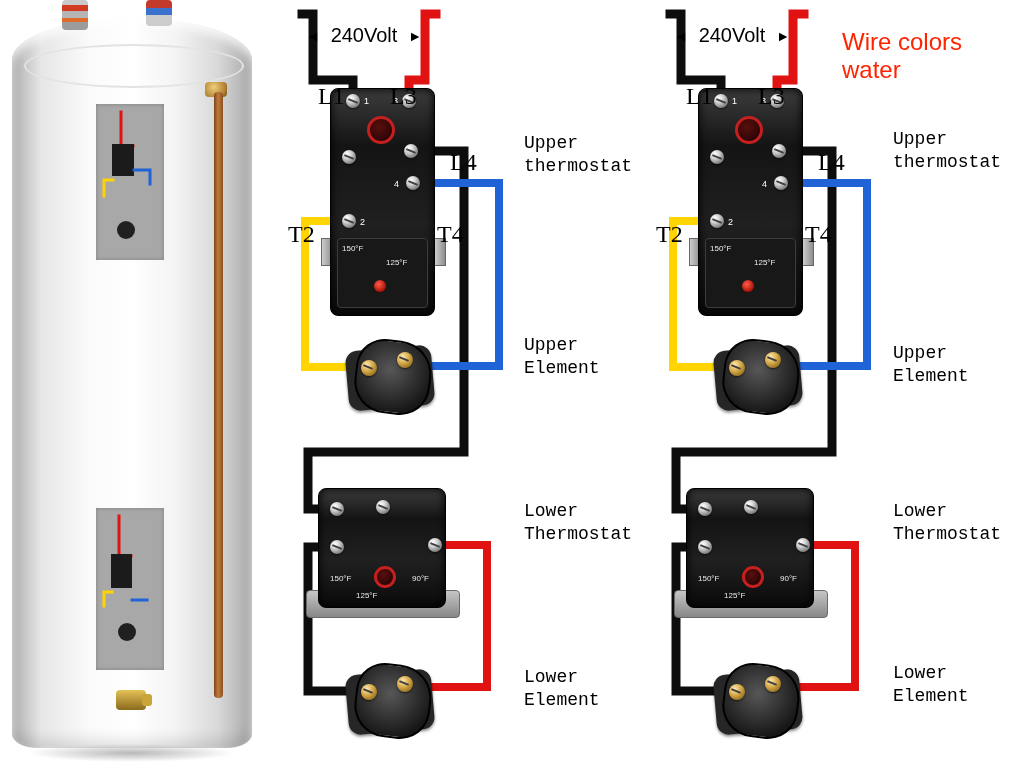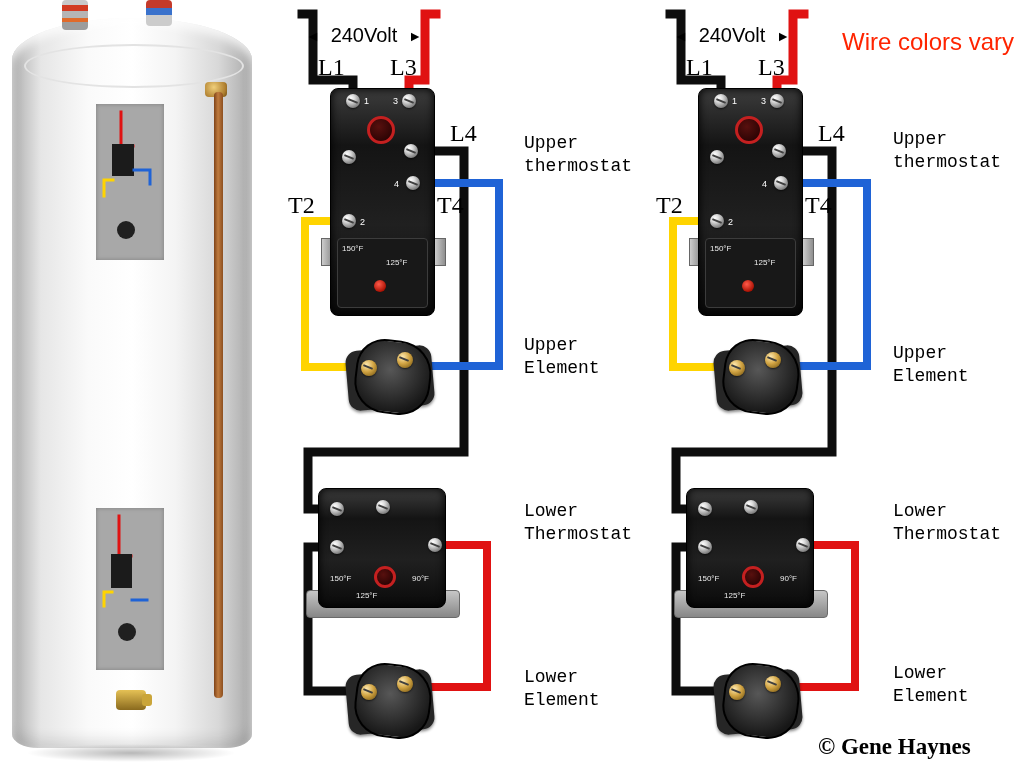--- a/index.html
+++ b/index.html
@@ -62,21 +62,21 @@
   .ttext{position:absolute;color:#eaeaea;font-size:8px;line-height:9px;}
   .reset{position:absolute;width:12px;height:12px;border-radius:50%;
          background:radial-gradient(circle at 40% 35%,#ff5a4a,#a50e00 75%);}
   .element{width:90px;height:78px;}
   .elem-base{position:absolute;left:2px;top:10px;width:86px;height:60px;background:#262626;border-radius:12px;
              transform:rotate(-5deg);box-shadow:0 2px 3px rgba(0,0,0,.45);}
   .elem-body{position:absolute;left:10px;top:2px;width:72px;height:70px;border:2px solid #000;
              background:radial-gradient(circle at 45% 40%,#575757,#171717 75%);
              border-radius:38% 45% 40% 42%;transform:rotate(7deg);}
   
-  .term{position:absolute;z-index:15;font-family:"Liberation Serif",serif;font-size:24px;color:#000;}
+  .term{position:absolute;z-index:15;font-family:"Liberation Serif",serif;font-size:24px;color:#000;margin-top:29px;}
   .sideLabel{position:absolute;z-index:15;width:140px;font-family:Liberation Mono, monospace;font-size:18px;line-height:1.28;color:#000;}
   .voltRow{position:absolute;z-index:15;display:flex;align-items:center;justify-content:space-between;
            font-size:20px;color:#000;}
   .voltRow .arrow{font-size:14px;line-height:20px;}
   .note{position:absolute;left:487px;top:8px;width:163px;height:114px;z-index:15;background:var(--note-bg);
         color:#0b2233;font-size:16px;line-height:1.3;padding:5px 8px;box-sizing:border-box;}
   .warn{position:absolute;left:842px;top:28px;z-index:15;font-size:24px;color:var(--warn-text);}
   .credit{position:absolute;left:818px;top:734px;z-index:15;font-family:"Liberation Serif",serif;font-weight:bold;font-size:23px;color:#000;}
 </style>
 </head>
@@ -129,22 +129,21 @@
       <polyline class="wire w-black" points="670,14 681,14 681,80 721,80 721,103"></polyline>
       <polyline class="wire w-red" points="804,14 793,14 793,80 777,80 777,103"></polyline>
       <polyline class="wire w-black" points="779,151 832,151 832,452 676,452 676,509 705,509"></polyline>
       <polyline class="wire w-black" points="705,547 676,547 676,691 736,691"></polyline>
       <polyline class="wire w-blue" points="781,183 867,183 867,366 776,366"></polyline>
       <polyline class="wire w-yellow" points="717,221 673,221 673,367 736,367"></polyline>
       <polyline class="wire w-red8" points="803,545 855,545 855,687 776,687"></polyline>
     </g>
   </svg>
 
-  <div class="warn">Wire colors vary</div>
-  <div class="credit">© Gene Haynes</div>
+  <div class="warn">Wire colors water</div>
 
   <div class="voltRow" style="left:306px;top:24px;width:116px">
     <span class="arrow">◄</span>
     <span>240Volt</span>
     <span class="arrow">►</span>
   </div>
   <div class="term" style="left:318px;top:54px">L1</div>
   <div class="term" style="left:390px;top:54px">L3</div>
   <div class="term" style="left:450px;top:120px">L4</div>
   <div class="term" style="left:288px;top:192px">T2</div>

